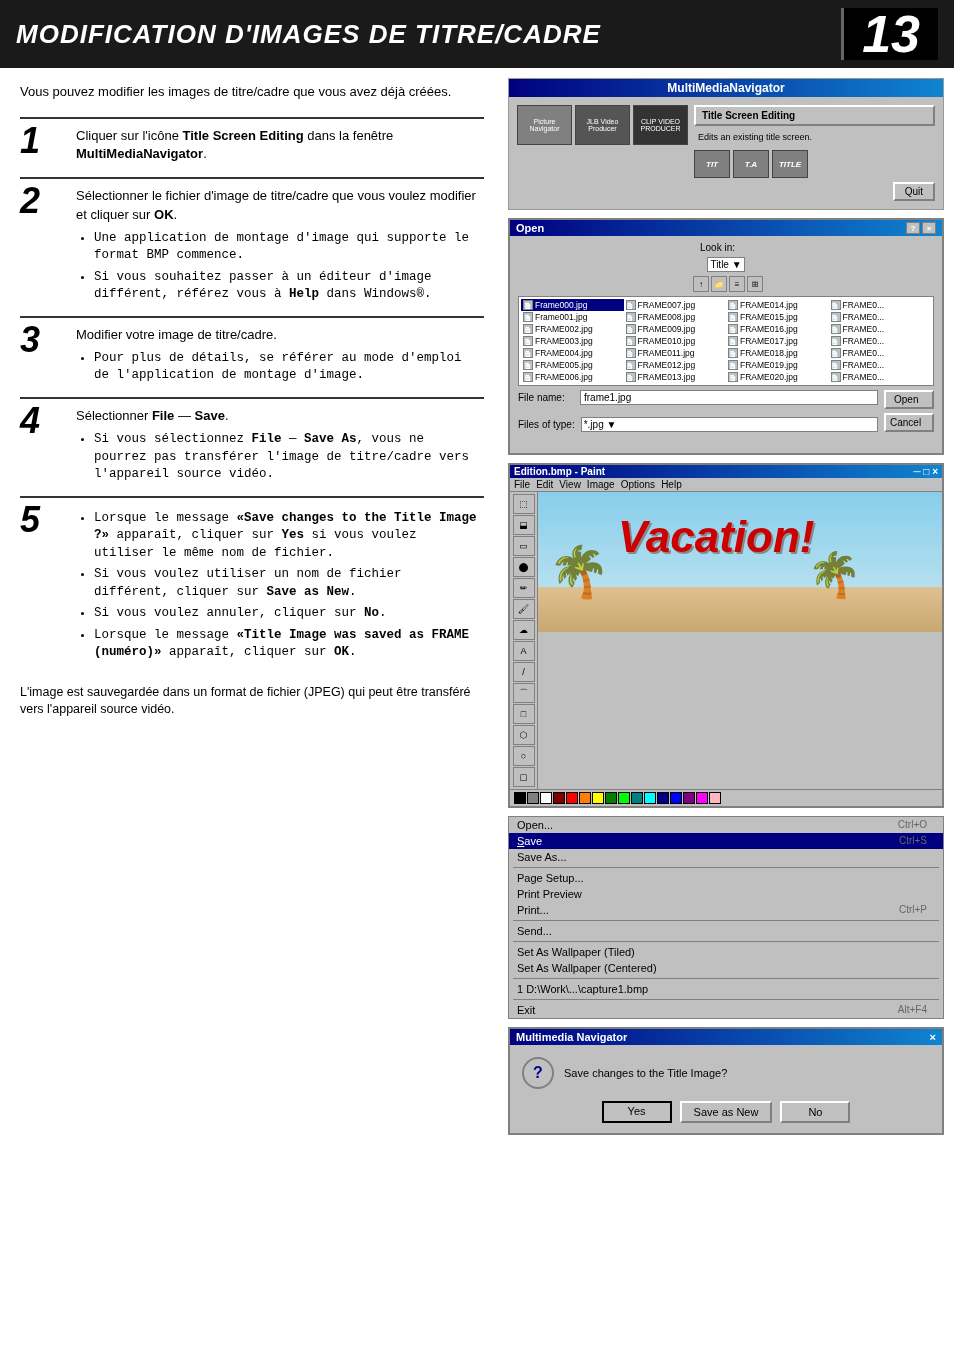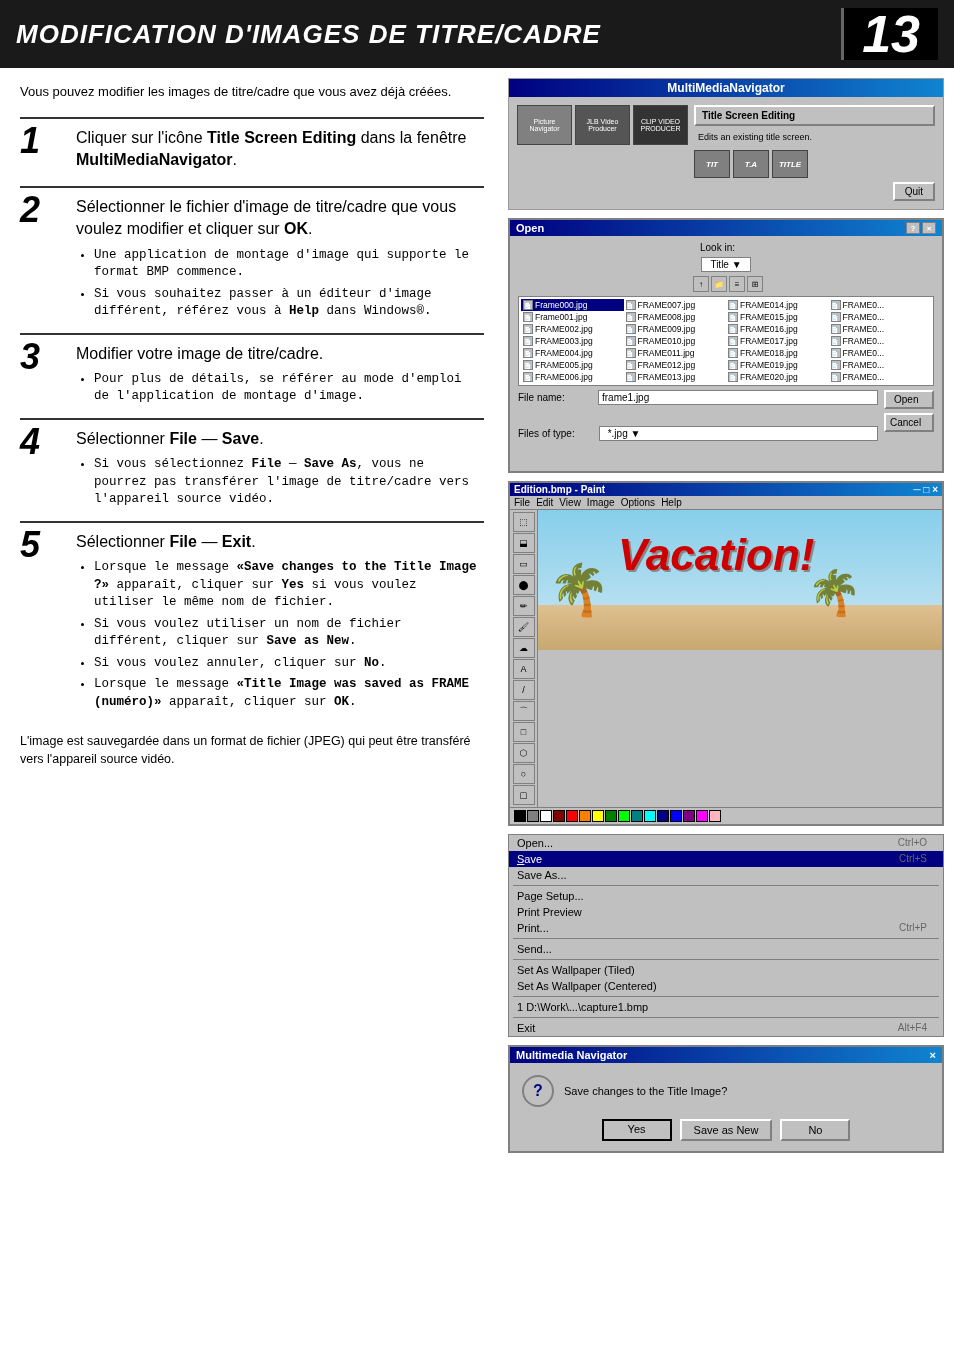--- a/index.html
+++ b/index.html
@@ -75,21 +75,21 @@
       font-style: italic;
       min-width: 48px;
       line-height: 1;
       margin-right: 8px;
       margin-top: -4px;
     }
     .step-content {
       flex: 1;
     }
     .step-main {
-      font-size: 16px;
+      font-size: 13px;
       margin-bottom: 6px;
       line-height: 1.4;
     }
     .step-main b { font-weight: bold; }
     .bullet-list {
       list-style: disc;
       padding-left: 18px;
       margin-top: 4px;
       font-family: Liberation Mono, monospace;
     }
@@ -227,21 +227,21 @@
       flex-direction: column;
     }
     .dialog-label {
       font-size: 10px;
       min-width: 52px;
     }
     .dialog-select {
       background: #fff;
       border: 1px solid #808080;
       font-size: 10px;
-      padding: 1px 8px;
+      padding: 1px 2px;
       flex: 1;
     }
     .dialog-toolbar {
       display: flex;
       gap: 2px;
       margin-left: 4px;
     }
     .dialog-toolbar-btn {
       width: 16px;
       height: 16px;
@@ -281,23 +281,23 @@
       justify-content: center;
       font-size: 6px;
     }
     .file-item.selected {
       background: #000080;
       color: #fff;
       align-items: flex-end;
     }
     .dialog-filename-row {
       display: flex;
-      gap: 24px;
-      align-items: center;
-      margin-bottom: 21px;
+      gap: 6px;
+      align-items: center;
+      margin-bottom: 12px;
     }
     .dialog-filename-label { font-size: 10px; min-width: 56px; }
     .dialog-filename-input {
       background: #fff;
       border: 1px solid #808080;
       font-size: 10px;
       padding: 1px 3px;
       flex: 1;
     }
     .dialog-open-btn {
@@ -531,23 +531,20 @@
         </div>
         <ul class="bullet-list">
           <li>Si vous sélectionnez <b>File</b> — <b>Save As</b>, vous ne pourrez pas transférer l'image de titre/cadre vers l'appareil source vidéo.</li>
         </ul>
       </div>
     </div>
 
     <div class="step">
       <div class="step-number">5</div>
       <div class="step-content">
-        <div class="step-main">
-          Sélectionner <b>File</b> — <b>Exit</b>.
-        </div>
         <ul class="bullet-list">
           <li>Lorsque le message <b>«Save changes to the Title Image ?»</b> apparaît, cliquer sur <b>Yes</b> si vous voulez utiliser le même nom de fichier.</li>
           <li>Si vous voulez utiliser un nom de fichier différent, cliquer sur <b>Save as New</b>.</li>
           <li>Si vous voulez annuler, cliquer sur <b>No</b>.</li>
           <li>Lorsque le message <b>«Title Image was saved as FRAME (numéro)»</b> apparaît, cliquer sur <b>OK</b>.</li>
         </ul>
       </div>
     </div>
 
     <p style="font-size:12.5px; margin-top:10px; line-height:1.4;">L'image est sauvegardée dans un format de fichier (JPEG) qui peut être transféré vers l'appareil source vidéo.</p>

